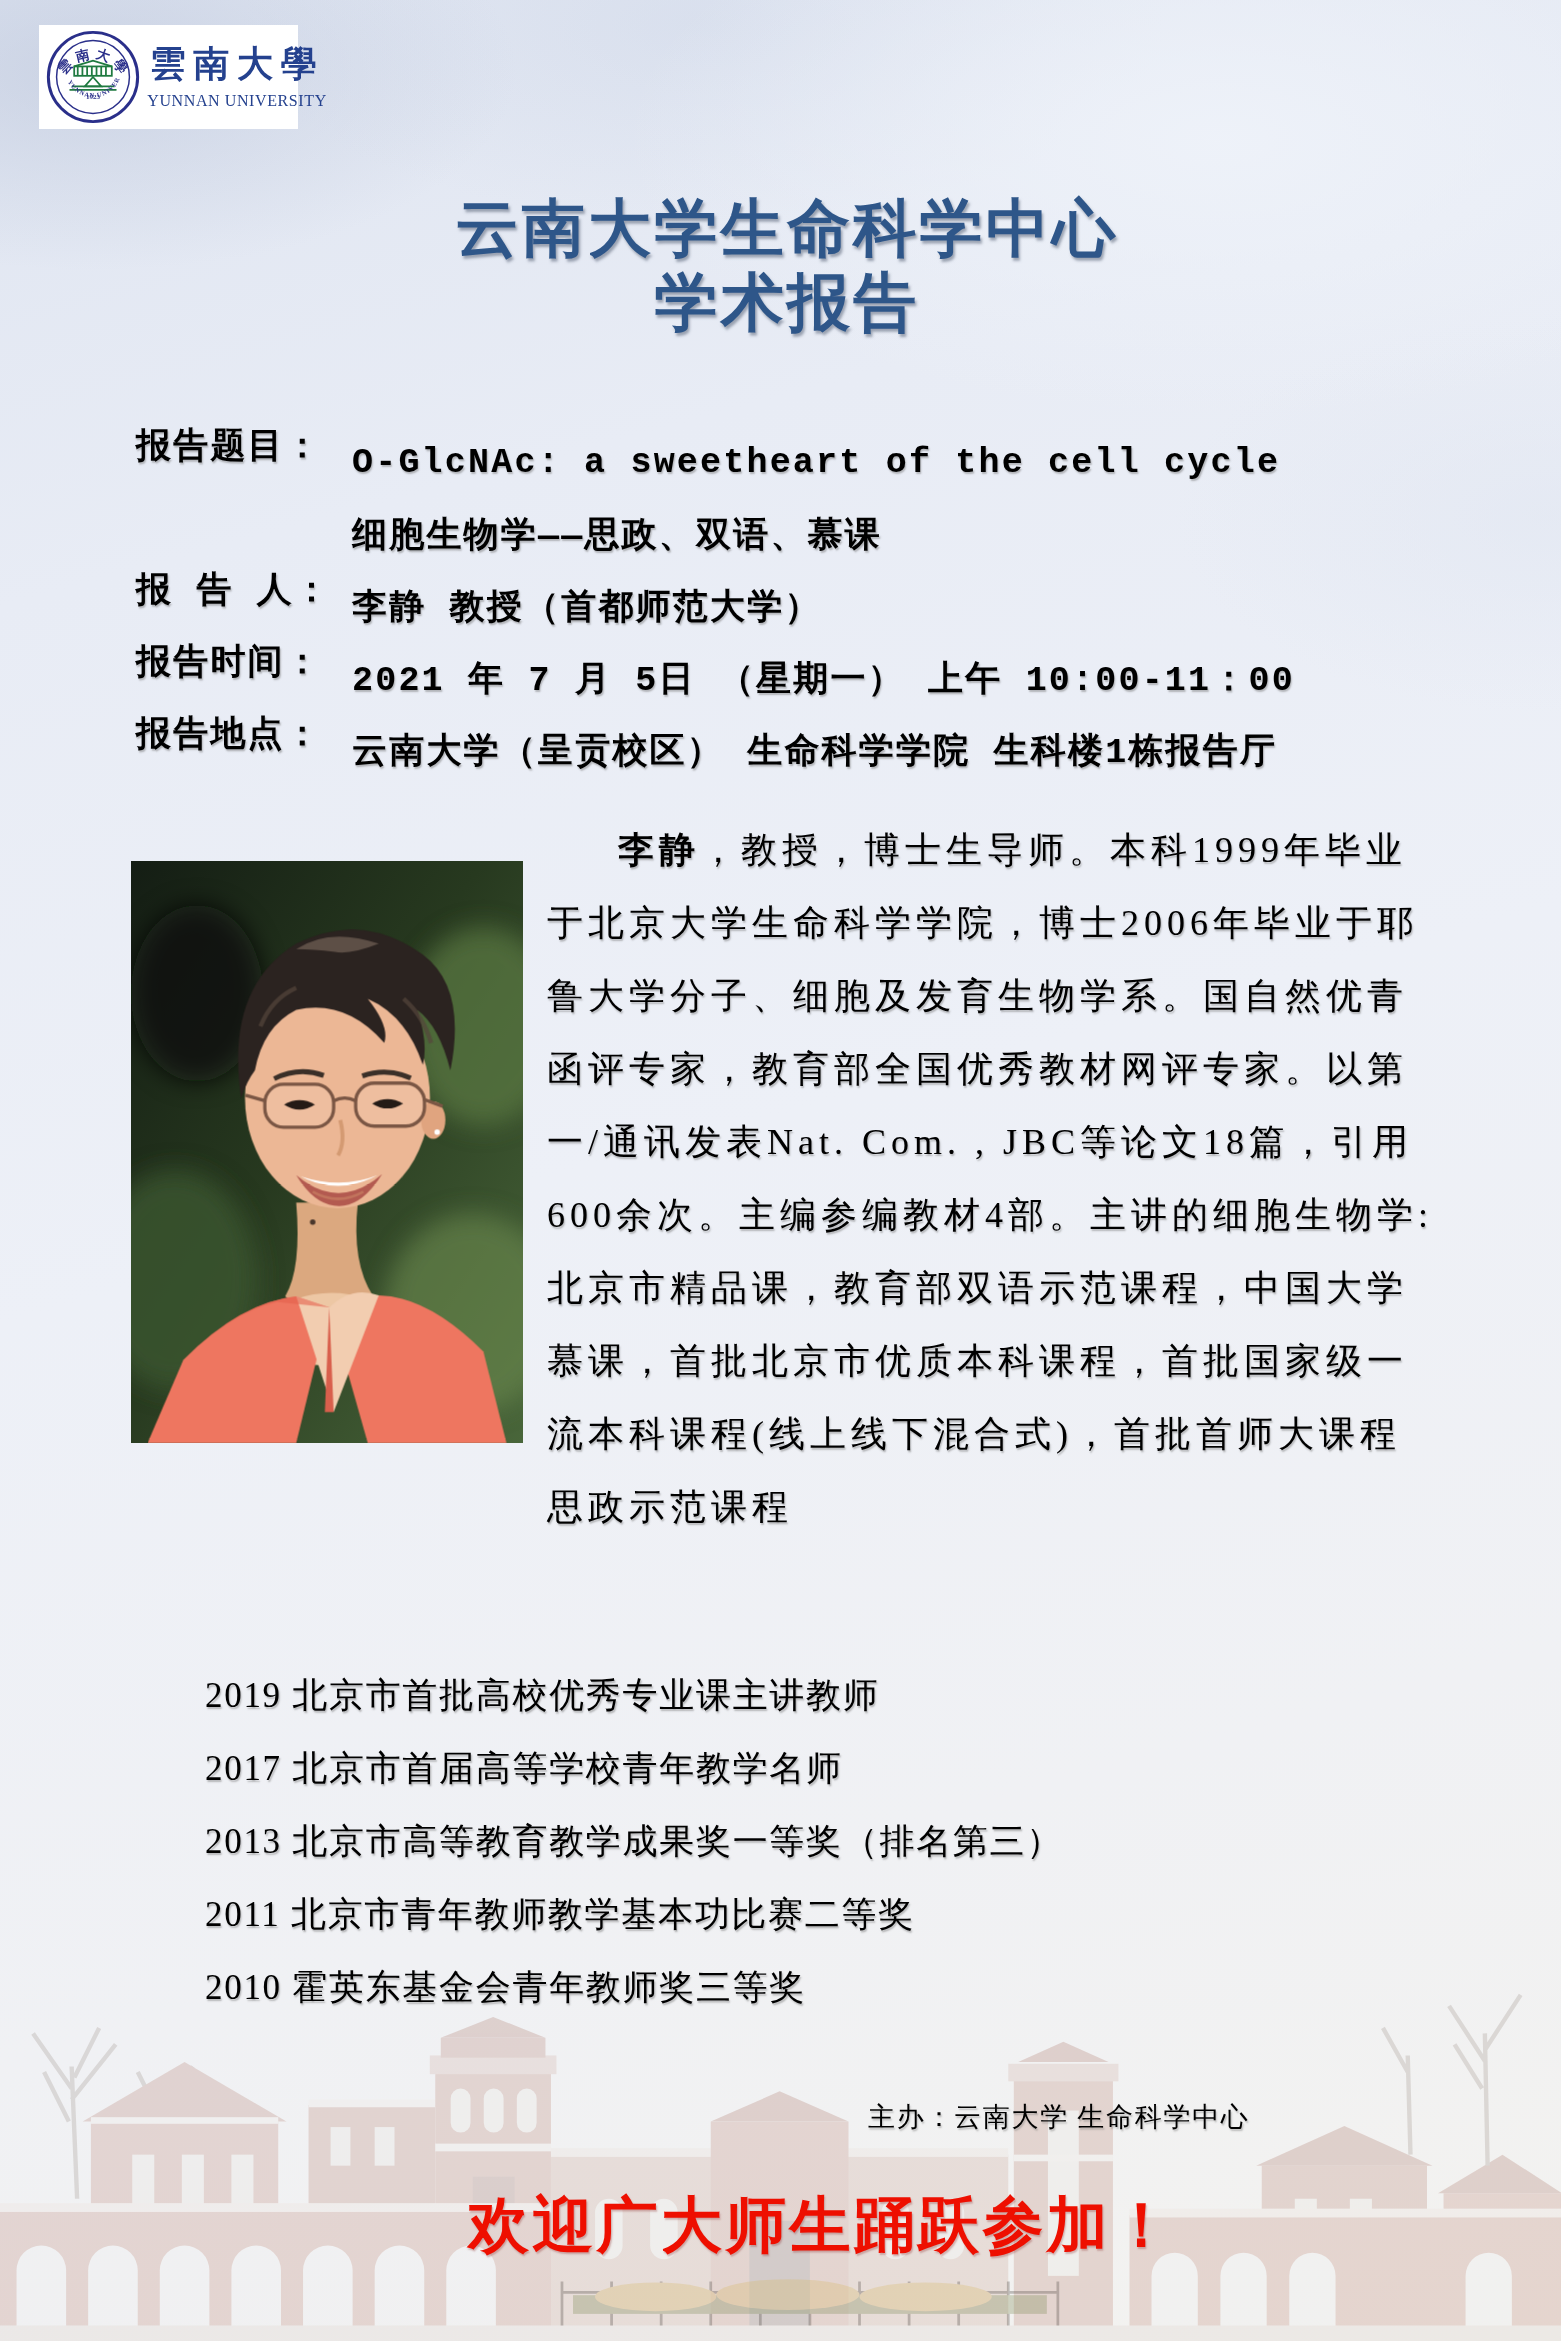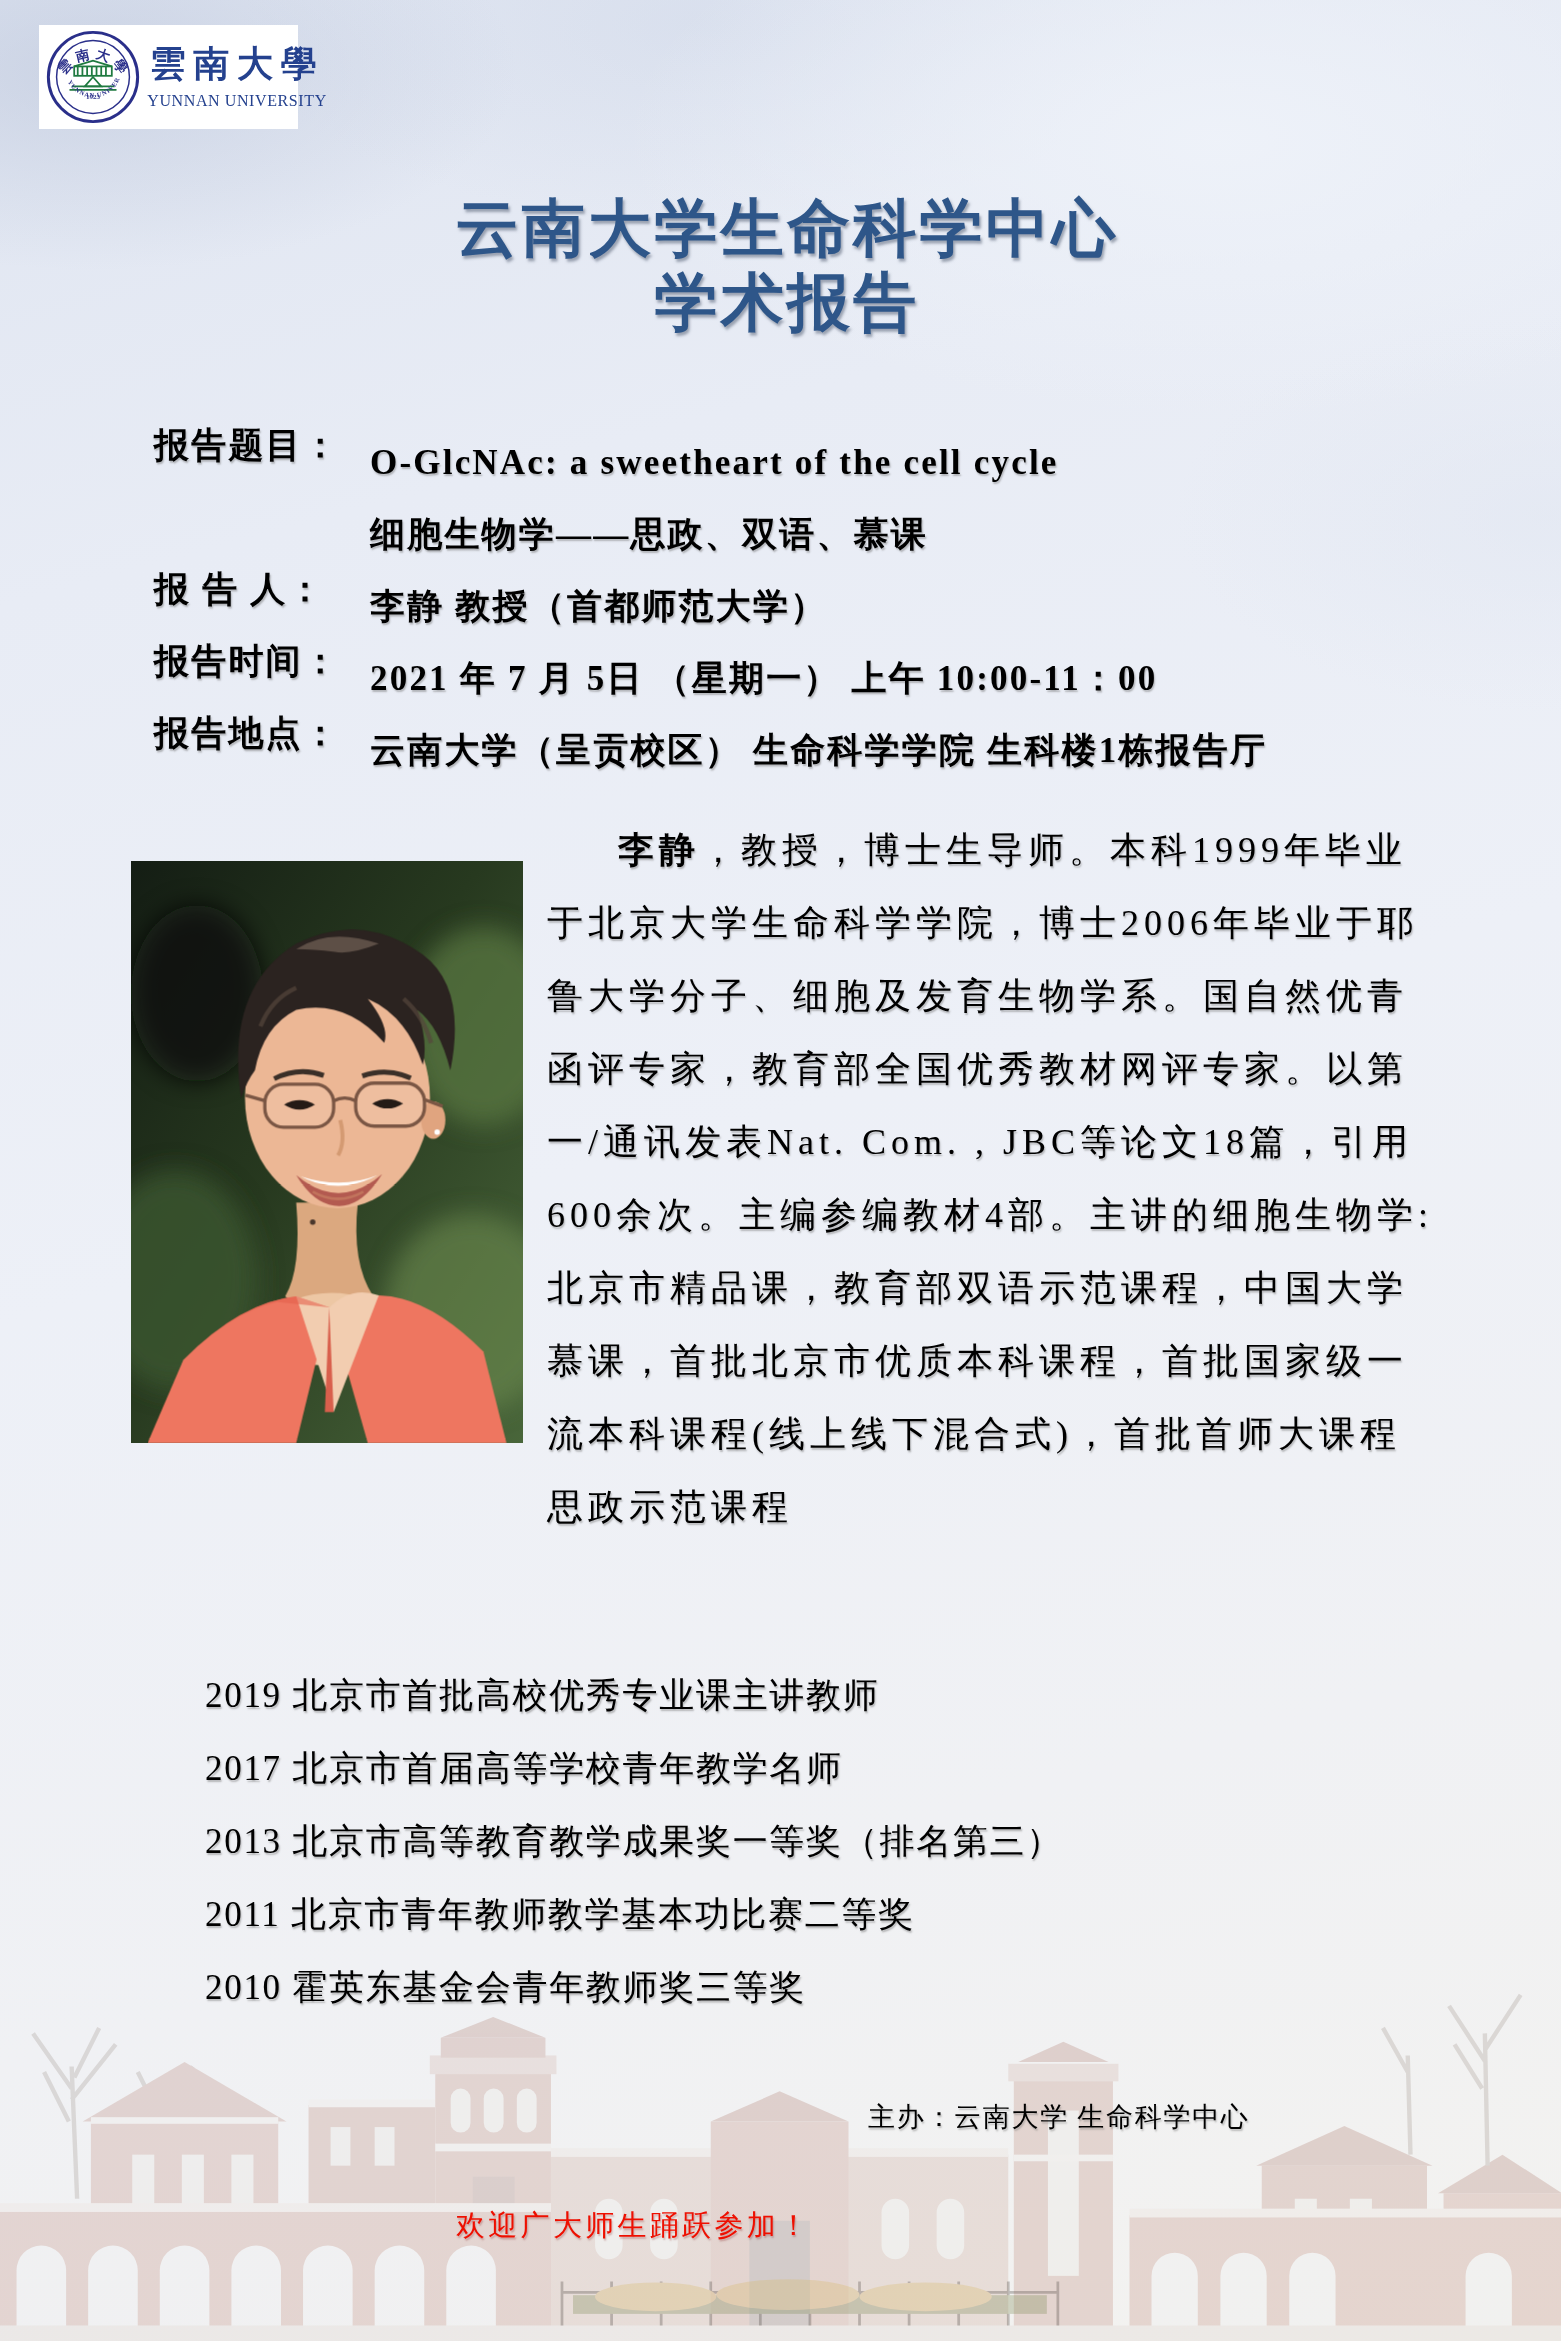--- a/index.html
+++ b/index.html
@@ -20,43 +20,43 @@
         display:flex;align-items:center;z-index:3;}
   .seal{width:94px;height:94px;margin-left:6.6px;flex:0 0 auto;}
   .logo-right{display:flex;flex-direction:column;align-items:center;margin-left:7.7px;}
   .calligraphy{font-size:36px;font-weight:700;color:#24418e;letter-spacing:7.7px;line-height:41px;white-space:nowrap;}
   .latin-name{font-size:16px;color:#24418e;letter-spacing:0.6px;margin-top:7.7px;white-space:nowrap;}
   
   .title-block{position:absolute;left:0;top:192px;width:1562px;text-align:center;z-index:2;}
   .title-line{font-size:63px;font-weight:700;letter-spacing:3.3px;line-height:74px;color:#2e5689;
               text-shadow:1.7px 2.8px 2.8px rgba(90,100,120,.55);white-space:nowrap;padding-left:12px;}
   
-  .info{position:absolute;left:154px;top:409px;z-index:2;}
+  .info{position:absolute;left:136px;top:409px;z-index:2;font-family:Liberation Mono, monospace;}
   .info-row{height:72px;display:flex;align-items:center;white-space:nowrap;}
   .info-label{display:inline-block;width:216px;font-size:35px;font-weight:700;color:#000;
               letter-spacing:2.2px;text-shadow:1.1px 2.2px 1.7px rgba(110,110,110,.45);}
   .info-value{font-size:35px;font-weight:700;color:#000;letter-spacing:2.2px;
               text-shadow:1.1px 2.2px 1.7px rgba(110,110,110,.45);margin-top:35px;}
   
   .portrait{position:absolute;left:131px;top:861px;width:392px;height:582px;z-index:2;}
   
   .bio{position:absolute;left:547px;top:814px;width:936px;z-index:2;text-align:right;}
   .bio-line{height:73px;display:flex;align-items:center;font-size:36px;color:#000;
             letter-spacing:5px;white-space:nowrap;text-shadow:1.1px 2.2px 1.7px rgba(110,110,110,.45);}
   .bio-lead{font-weight:700;margin-left:71px;}
   
   .awards{position:absolute;left:162px;top:1659px;z-index:2;margin-left:43px;}
   .award-line{height:73px;display:flex;align-items:center;font-size:35px;color:#000;
               letter-spacing:1.7px;white-space:nowrap;text-shadow:1.1px 2.2px 1.7px rgba(110,110,110,.45);}
   
   .organizer{position:absolute;left:868px;top:2093px;height:47px;display:flex;align-items:center;
              font-size:27px;color:#000;letter-spacing:1.7px;white-space:nowrap;z-index:2;
              text-shadow:1.1px 1.7px 1.7px rgba(110,110,110,.4);}
-  .welcome{position:absolute;left:456px;top:2200px;height:51px;display:flex;align-items:center;
-           font-size:29px;font-weight:400;color:#ee0f00;letter-spacing:3.3px;white-space:nowrap;z-index:2;
+  .welcome{position:absolute;left:468px;top:2200px;height:51px;display:flex;align-items:center;
+           font-size:61px;font-weight:700;color:#ee0f00;letter-spacing:3.3px;white-space:nowrap;z-index:2;
            text-shadow:1.1px 1.7px 1.7px rgba(150,60,60,.35);}
 </style>
 </head>
 <body>
 
 <div class="page">
 
   <svg class="campus" viewBox="0 0 2835 960" preserveAspectRatio="none">
     <g opacity="0.22">
 

